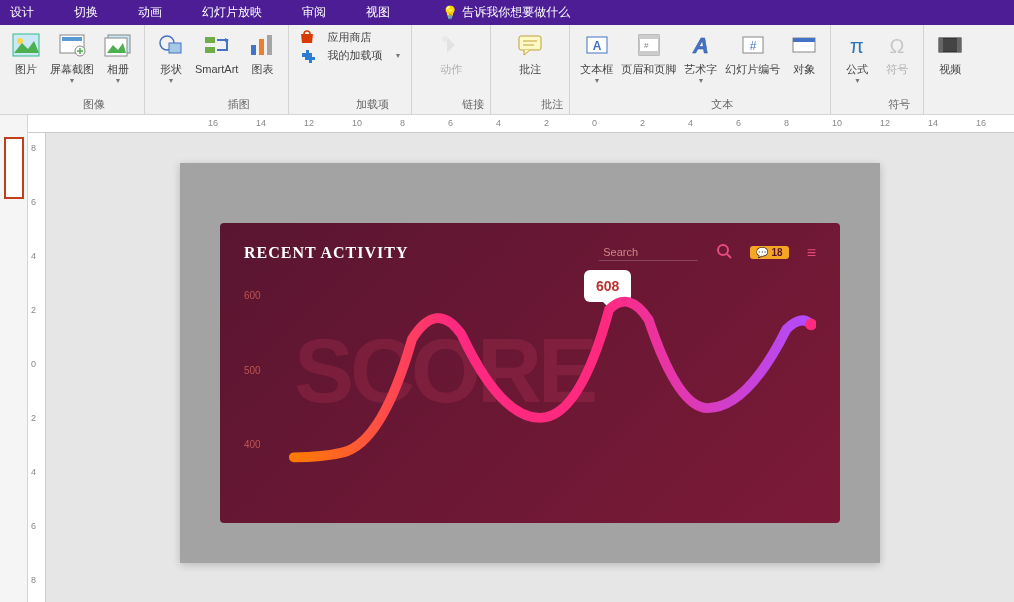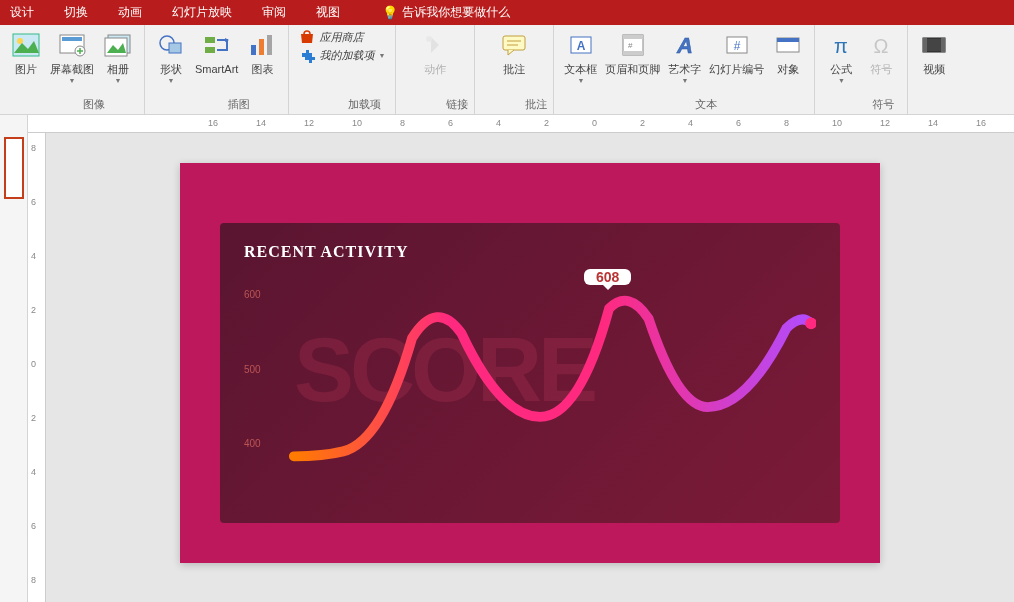--- a/index.html
+++ b/index.html
@@ -1,63 +1,63 @@
 <!DOCTYPE html>
 <html><head>
 <meta charset="utf-8">
 <style>
 * { margin: 0; padding: 0; box-sizing: border-box; font-family: "Microsoft YaHei", sans-serif; }
 body { background: #e6e6e6; overflow: hidden; width: 1014px; height: 602px; }
 
 
-.tab-bar { background: #b91c1c; height: 25px; display: flex; align-items: center; padding-left: 10px; gap: 30px; color: #fff; font-size: 12px; }
+.tab-bar { background: #4c1d95; height: 25px; display: flex; align-items: center; padding-left: 10px; gap: 40px; color: #fff; font-size: 12px; }
 .tab-bar .tab { cursor: pointer; }
 .tell-me { display: flex; align-items: center; gap: 4px; margin-left: 12px; }
 .tell-me .bulb { font-size: 13px; }
 
 
 .ribbon { background: #f1f1f1; height: 90px; display: flex; border-bottom: 1px solid #d4d4d4; }
 .group { display: flex; flex-direction: column; align-items: center; padding: 2px 6px 0 6px; border-right: 1px solid #d4d4d4; }
 .group-items { display: flex; align-items: flex-start; flex: 1; }
 .group-label { font-size: 11px; color: #666; padding-bottom: 2px; padding-left: 44px; }
 .ribbon-btn { display: flex; flex-direction: column; align-items: center; justify-content: flex-start; padding: 2px 4px; min-width: 36px; font-size: 11px; color: #444; cursor: pointer; text-align: center; line-height: 1.2; }
 .ribbon-btn.disabled { color: #b0b0b0; }
 .ribbon-btn .icon-box { width: 32px; height: 32px; display: flex; align-items: center; justify-content: center; margin-bottom: 2px; }
 .ribbon-btn .dd { font-size: 7px; color: #777; margin-top: 1px; }
 .stack { display: flex; flex-direction: column; gap: 2px; padding: 2px 4px; }
-.stack-item { display: flex; align-items: center; gap: 4px; font-size: 11px; color: #444; cursor: pointer; font-style: italic; }
+.stack-item { display: flex; align-items: center; gap: 12px; font-size: 11px; color: #444; cursor: pointer; }
 .stack-item .mini-icon { width: 16px; height: 16px; display: flex; align-items: center; justify-content: center; }
 
 
 .edit-area { display: flex; height: calc(100% - 115px); }
 .thumb-panel { width: 28px; background: #f5f5f5; border-right: 1px solid #d4d4d4; padding-top: 20px; }
 .thumb-slide { width: 20px; height: 62px; margin: 2px auto; border: 2px solid #c43e1c; background: #fff; }
 .ruler-and-canvas { flex: 1; display: flex; flex-direction: column; background: #e6e6e6; }
 .h-ruler { height: 18px; background: #fff; border-bottom: 1px solid #ccc; position: relative; overflow: hidden; font-size: 9px; color: #888; }
 .h-ruler .tick { position: absolute; top: 3px; }
 .main-row { flex: 1; display: flex; }
 .v-ruler { width: 18px; background: #fff; border-right: 1px solid #ccc; position: relative; font-size: 9px; color: #888; }
 .v-ruler .tick { position: absolute; left: 3px; writing-mode: horizontal-tb; }
 .canvas-wrap { flex: 1; display: flex; justify-content: center; align-items: flex-start; padding: 30px 20px; overflow: hidden; }
-.slide { width: 700px; height: 400px; background: #be185d; box-shadow: 0 2px 8px rgba(0,0,0,0.2); display: flex; align-items: flex-start; justify-content: center; padding-top: 60px; }
+.slide { width: 700px; height: 400px; background: #a3a3a3; box-shadow: 0 2px 8px rgba(0,0,0,0.2); display: flex; align-items: flex-start; justify-content: center; padding-top: 60px; }
 
 
 .dashboard { width: 620px; height: 300px; background: linear-gradient(135deg, #5a1530 0%, #7b1a38 100%); border-radius: 4px; padding: 20px 24px; color: #fff; position: relative; overflow: hidden; }
 .dash-header { display: flex; align-items: center; justify-content: space-between; }
 .dash-title { font-size: 16px; font-weight: bold; letter-spacing: 1px; font-family: Georgia, serif; }
 .dash-search { display: flex; align-items: center; gap: 18px; }
 .search-box { font-size: 11px; color: #c88; border-bottom: 1px solid rgba(255,255,255,0.2); padding: 2px 60px 2px 4px; }
 .search-icon { color: #e08; font-size: 14px; }
 .notif { background: #f5a623; color: #5a1530; border-radius: 3px; padding: 1px 6px; font-size: 10px; font-weight: bold; display: flex; align-items: center; gap: 3px; }
 .hamburger { color: #e84a7c; font-size: 16px; }
 .chart-area { position: relative; margin-top: 18px; height: 200px; }
 .y-axis { position: absolute; left: 0; top: 0; bottom: 0; display: flex; flex-direction: column; justify-content: space-between; font-size: 10px; color: #b55; padding: 10px 0 30px 0; }
 .score-bg { position: absolute; left: 50px; top: 40px; font-size: 90px; font-weight: 900; color: rgba(255,80,120,0.15); letter-spacing: -4px; font-family: Arial, sans-serif; }
 .curve { position: absolute; left: 40px; top: 0; right: 0; bottom: 0; }
-.tooltip { position: absolute; left: 340px; top: -10px; background: #fff; color: #b33; font-weight: bold; padding: 0 12px; border-radius: 6px; font-size: 14px; }
+.tooltip { position: absolute; left: 340px; top: -10px; background: #fff; color: #b33; font-weight: bold; padding: 8px 12px; border-radius: 6px; font-size: 14px; }
 .tooltip::after { content: ''; position: absolute; bottom: -5px; left: 50%; transform: translateX(-50%); border-left: 5px solid transparent; border-right: 5px solid transparent; border-top: 5px solid #fff; }
 </style>
 </head>
 <body>
 
 <div class="tab-bar">
   <span class="tab">设计</span>
   <span class="tab">切换</span>
   <span class="tab">动画</span>
   <span class="tab">幻灯片放映</span>
@@ -332,20 +332,32 @@
           <span class="tick" style="top: 280px;">2</span>
           <span class="tick" style="top: 334px;">4</span>
           <span class="tick" style="top: 388px;">6</span>
           <span class="tick" style="top: 442px;">8</span>
         </div>
       <div class="canvas-wrap">
         <div class="slide">
           <div class="dashboard">
             <div class="dash-header">
               <div class="dash-title">RECENT ACTIVITY</div>
+              <div class="dash-search">
+                <span class="search-box">Search</span>
+                <span class="search-icon"><svg width="16" height="16">
+                      <circle cx="7" cy="7" r="5" fill="none" stroke="#e84a7c" stroke-width="2"></circle>
+                      <line x1="11" y1="11" x2="15" y2="15" stroke="#e84a7c" stroke-width="2"></line>
+                    </svg></span>
+                <span class="notif">
+                  <span>💬</span>
+                  <span>18</span>
+                </span>
+                <span class="hamburger">≡</span>
+              </div>
             </div>
             <div class="chart-area">
               <div class="y-axis">
                 <span>600</span>
                 <span>500</span>
                 <span>400</span>
               </div>
               <div class="score-bg">SCORE</div>
               <div class="tooltip">608</div>
               <svg class="curve" viewBox="0 0 540 200" preserveAspectRatio="none">

